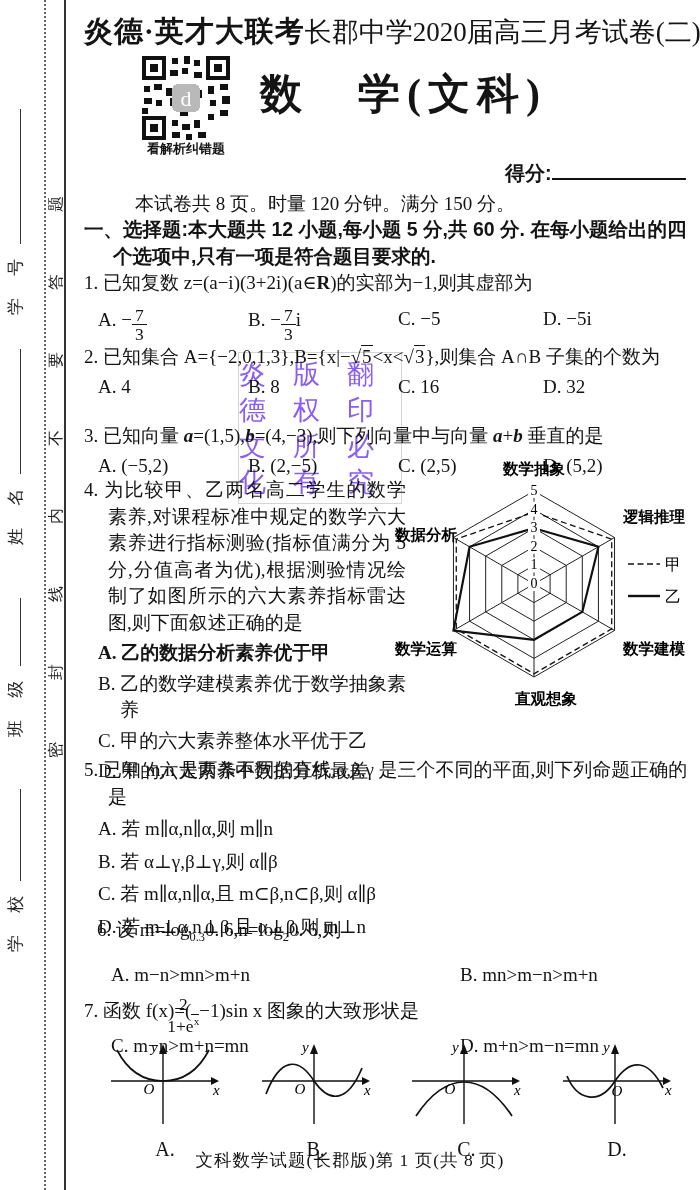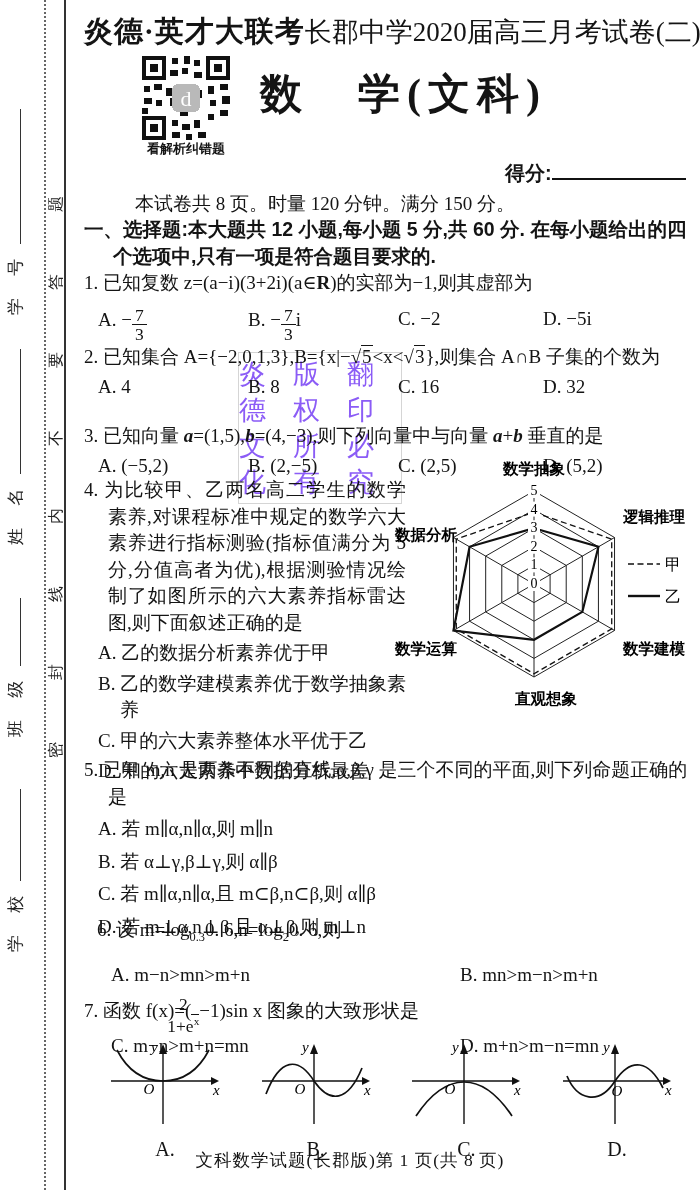--- a/index.html
+++ b/index.html
@@ -143,21 +143,21 @@
   </div>
 
   <div class="abs intro q">本试卷共 8 页。时量 120 分钟。满分 150 分。</div>
   <div class="abs sec-head">一、选择题:本大题共 12 小题,每小题 5 分,共 60 分. 在每小题给出的四个选项中,只有一项是符合题目要求的.</div>
 
   <div class="abs q" style="left:84px;top:270px;width:612px;">
     <div class="hang">1. 已知复数 z=(a−i)(3+2i)(a∈<b>R</b>)的实部为−1,则其虚部为</div>
     <div class="opt-grid4" style="margin-top:9px;">
       <span>A. −<span class="frac"><span class="fn">7</span><span class="fd">3</span></span></span>
       <span>B. −<span class="frac"><span class="fn">7</span><span class="fd">3</span></span>i</span>
-      <span>C. −2</span>
+      <span>C. −5</span>
       <span>D. −5i</span>
     </div>
   </div>
 
   <div class="abs q" style="left:84px;top:344px;width:608px;">
     <div class="hang">2. 已知集合 A={−2,0,1,3},B={x|−<span class="sqrt">√<span class="rad">5</span></span>&lt;x&lt;<span class="sqrt">√<span class="rad">3</span></span>},则集合 A∩B 子集的个数为</div>
     <div class="opt-grid4" style="margin-top:3px;">
       <span>A. 4</span>
       <span>B. 8</span>
       <span>C. 16</span>
@@ -170,21 +170,21 @@
     <div class="opt-grid4" style="margin-top:3px;">
       <span>A. (−5,2)</span>
       <span>B. (2,−5)</span>
       <span>C. (2,5)</span>
       <span>D. (5,2)</span>
     </div>
   </div>
 
   <div class="abs q" style="left:84px;top:477px;width:322px;text-align:justify;">
     <div class="hang">4. 为比较甲、乙两名高二学生的数学素养,对课程标准中规定的数学六大素养进行指标测验(指标值满分为 5 分,分值高者为优),根据测验情况绘制了如图所示的六大素养指标雷达图,则下面叙述正确的是</div>
-    <div class="optv hang" style="padding-left:36px;text-indent:-22px;">A. 乙的数据分析素养优于甲</div>
+    <div class="optv hang" style="padding-left:36px;text-indent:-22px;font-weight:bold;">A. 乙的数据分析素养优于甲</div>
     <div class="optv hang" style="padding-left:36px;text-indent:-22px;">B. 乙的数学建模素养优于数学抽象素养</div>
     <div class="optv hang" style="padding-left:36px;text-indent:-22px;">C. 甲的六大素养整体水平优于乙</div>
     <div class="optv hang" style="padding-left:36px;text-indent:-22px;">D. 甲的六大素养中数据分析最差</div>
   </div>
 
   <svg id="radar" class="abs" style="left:392px;top:456px;" width="304" height="254" viewBox="0 0 304 254">
       <polygon points="142,109.4 158.10807251039057,118.7 158.10807251039057,137.3 142,146.6 125.89192748960944,137.3 125.89192748960944,118.7" fill="none" stroke="#222" stroke-width="1"></polygon>
       <polygon points="142,90.8 174.2161450207811,109.4 174.2161450207811,146.6 142,165.2 109.78385497921889,146.6 109.78385497921889,109.4" fill="none" stroke="#222" stroke-width="1"></polygon>
       <polygon points="142,72.2 190.32421753117168,100.10000000000001 190.32421753117168,155.9 142,183.8 93.67578246882832,155.9 93.67578246882832,100.10000000000001" fill="none" stroke="#222" stroke-width="1"></polygon>
       <polygon points="142,53.599999999999994 206.43229004156223,90.80000000000001 206.43229004156223,165.2 142,202.4 77.56770995843776,165.2 77.56770995843776,90.80000000000001" fill="none" stroke="#222" stroke-width="1"></polygon>

